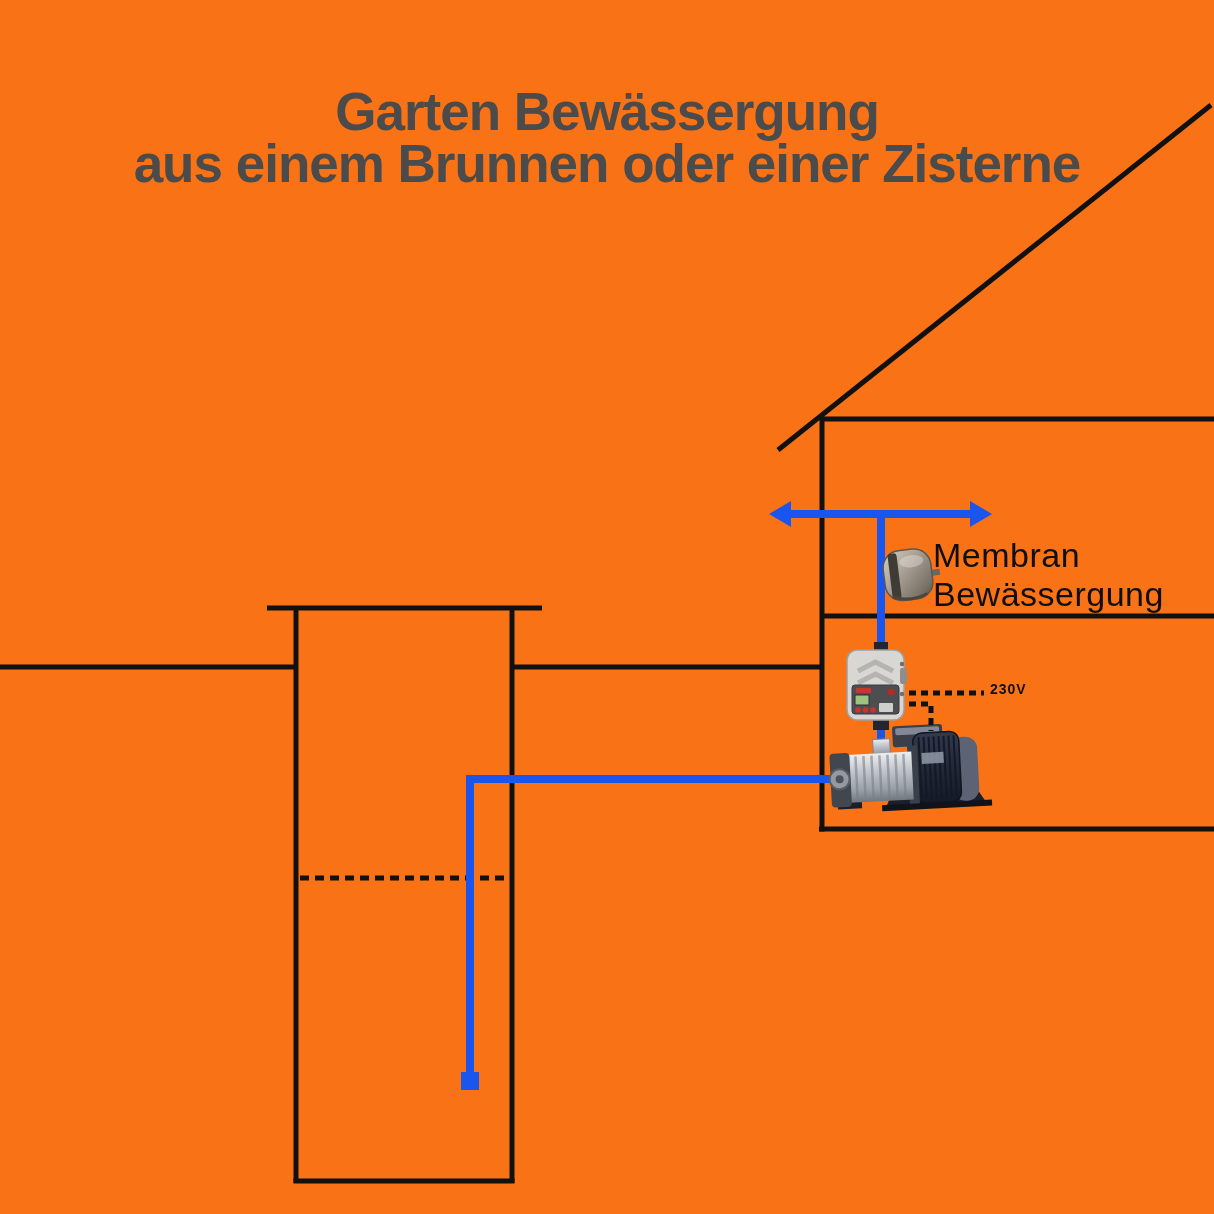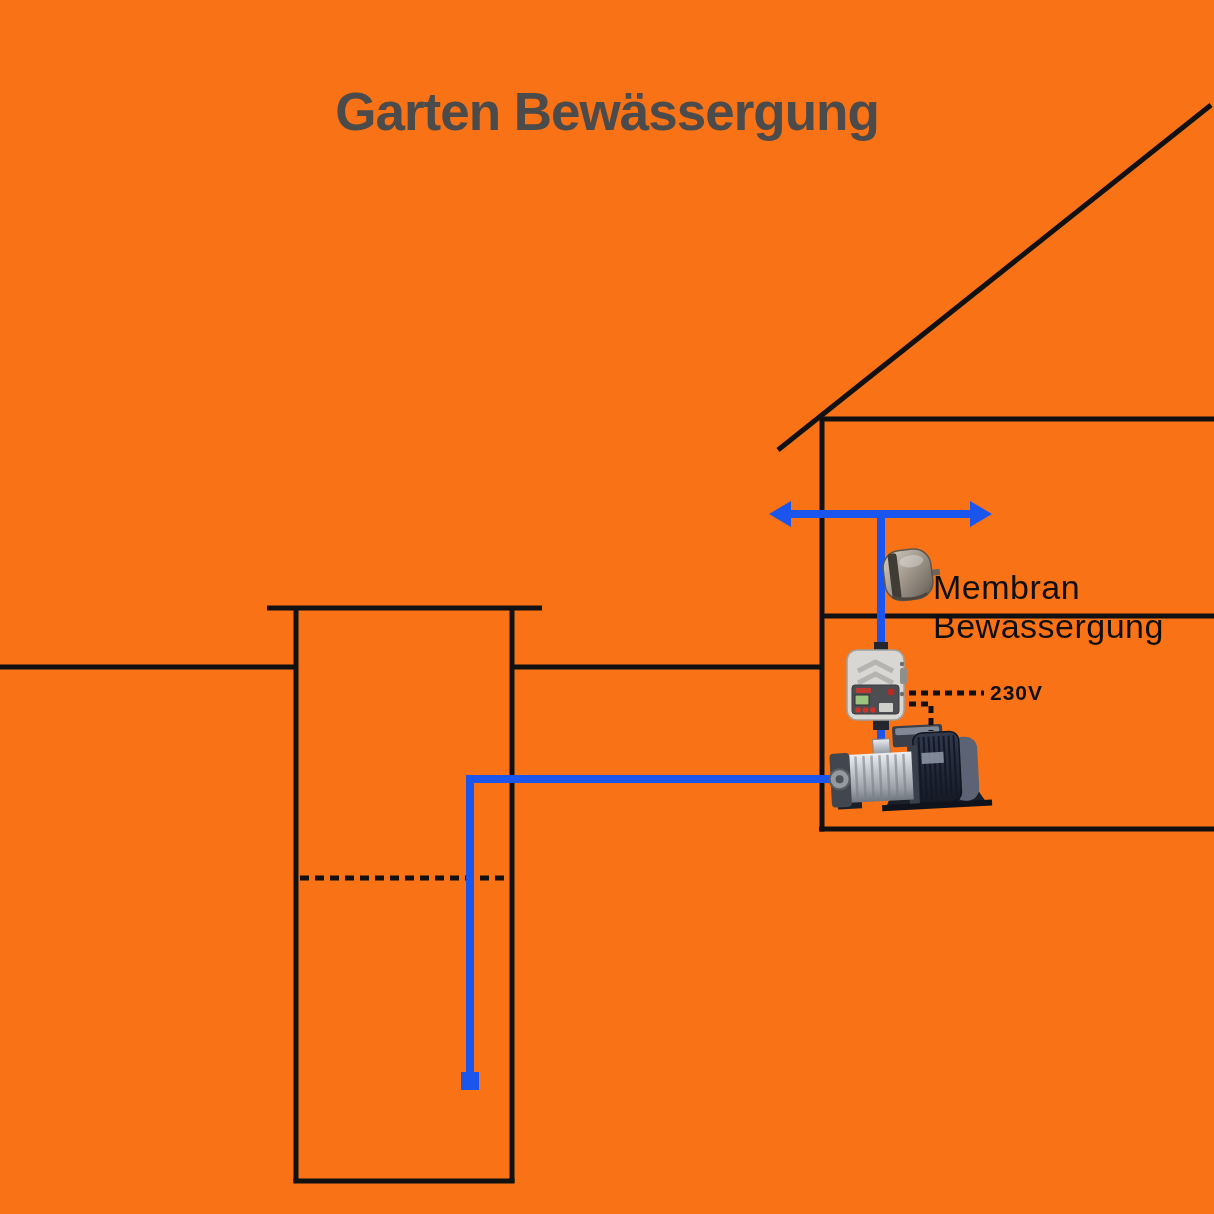--- a/index.html
+++ b/index.html
@@ -29,45 +29,45 @@
     white-space:nowrap;
   }
   .tank-label{
     position:absolute;left:933px;top:536px;
     color:var(--label-black);
     font-size:34px;
     line-height:39px;
     font-weight:400;
     letter-spacing:0.5px;
     white-space:nowrap;
-    margin-top:32px;
   }
   .voltage-label{
     position:absolute;left:990px;top:681px;
     color:var(--label-black);
-    font-size:21px;
+    font-size:14px;
     font-weight:bold;
     letter-spacing:1px;
     white-space:nowrap;
   }
 
   
   .bl{stroke:var(--line-black);stroke-width:5;fill:none;}
   .bl-dash{stroke:var(--line-black);stroke-width:5;fill:none;stroke-dasharray:9 6;}
   .edash{stroke:var(--line-black);stroke-width:5;fill:none;stroke-dasharray:7 5;}
   .bluepipe{stroke:var(--pipe-blue);stroke-width:8;fill:none;}
   .bluefill{fill:var(--pipe-blue);}
 </style>
 </head>
 <body>
 
 <div class="canvas">
 
   <div class="title">
     <div>Garten Bewässergung</div>
+    <div>aus einem Brunnen oder einer Zisterne</div>
   </div>
 
   <svg class="diagram-svg" viewBox="0 0 1214 1214">
     <defs>
       <linearGradient id="silverGrad" x1="0" y1="0" x2="0" y2="1">
         <stop offset="0" stop-color="#eceef0"></stop>
         <stop offset="0.35" stop-color="#c3c8ce"></stop>
         <stop offset="0.75" stop-color="#9aa0a8"></stop>
         <stop offset="1" stop-color="#70767e"></stop>
       </linearGradient>

